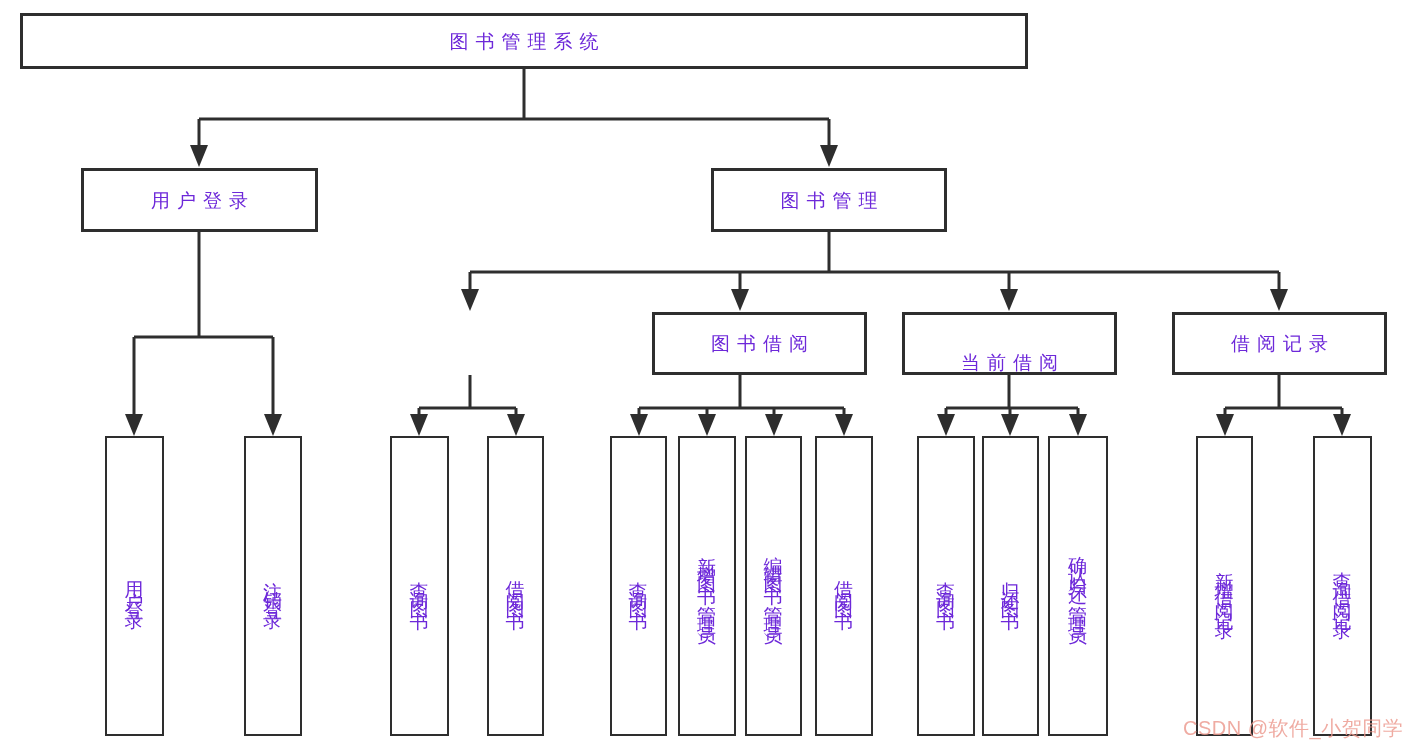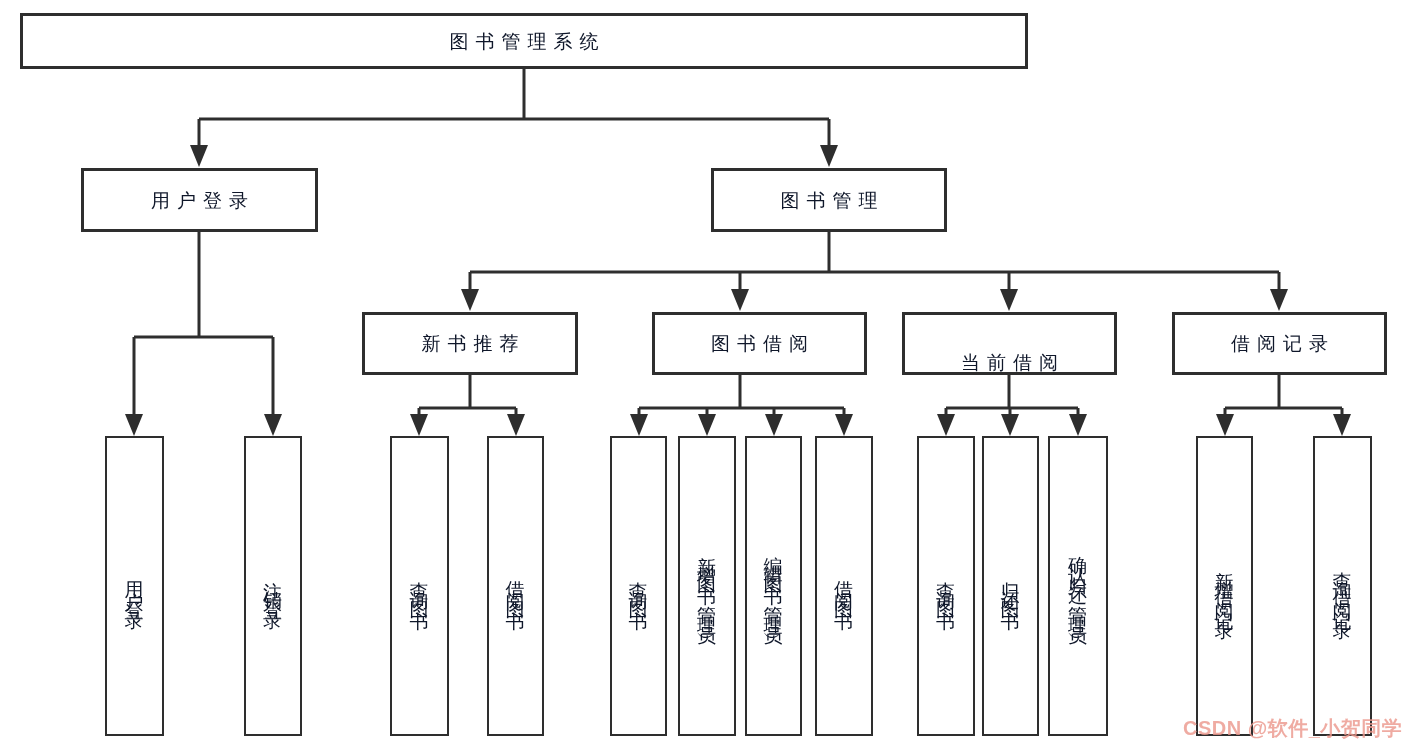--- a/index.html
+++ b/index.html
@@ -33,21 +33,21 @@
   }
   .node {
     position: absolute;
     box-sizing: border-box;
     background: #ffffff;
     border: 3px solid #2e2e2e;
     display: flex;
     align-items: center;
     justify-content: center;
     z-index: 2;
-    color: #0f172a;
+    color: #6d28d9;
   }
   .node-h .lbl {
     font-size: 19px;
     letter-spacing: 7px;
     text-indent: 7px;
     white-space: nowrap;
     line-height: 1;
   }
   .node-v {
     border-width: 2.5px;
@@ -62,21 +62,20 @@
   .watermark {
     position: absolute;
     left: 1183px;
     top: 716px;
     font-size: 20px;
     line-height: 1.2;
     color: rgba(235, 152, 142, 0.82);
     white-space: nowrap;
     z-index: 3;
     letter-spacing: 0.5px;
-    font-weight: bold;
   }
 </style>
 </head>
 <body>
 
 <div class="canvas">
 
   <svg class="connectors" viewBox="0 0 1405 747" xmlns="http://www.w3.org/2000/svg">
 
     <path d="M524 69 V119 M199 119 H829 M199 119 V150 M829 119 V150"></path>
@@ -119,23 +118,20 @@
     <span class="lbl">图书管理系统</span>
   </div>
 
   <div class="node node-h" style="left:81px; top:168px; width:237px; height:64px;">
     <span class="lbl">用户登录</span>
   </div>
   <div class="node node-h" style="left:711px; top:168px; width:236px; height:64px;">
     <span class="lbl">图书管理</span>
   </div>
 
-  <div class="node node-h" style="left:362px; top:312px; width:216px; height:63px;">
-    <span class="lbl">新书推荐</span>
-  </div>
   <div class="node node-h" style="left:632px; top:312px; width:215px; height:63px;margin-left:20px;">
     <span class="lbl">图书借阅</span>
   </div>
   <div class="node node-h" style="left:902px; top:312px; width:215px; height:63px;align-items:flex-end;">
     <span class="lbl">当前借阅</span>
   </div>
   <div class="node node-h" style="left:1172px; top:312px; width:215px; height:63px;">
     <span class="lbl">借阅记录</span>
   </div>
 

